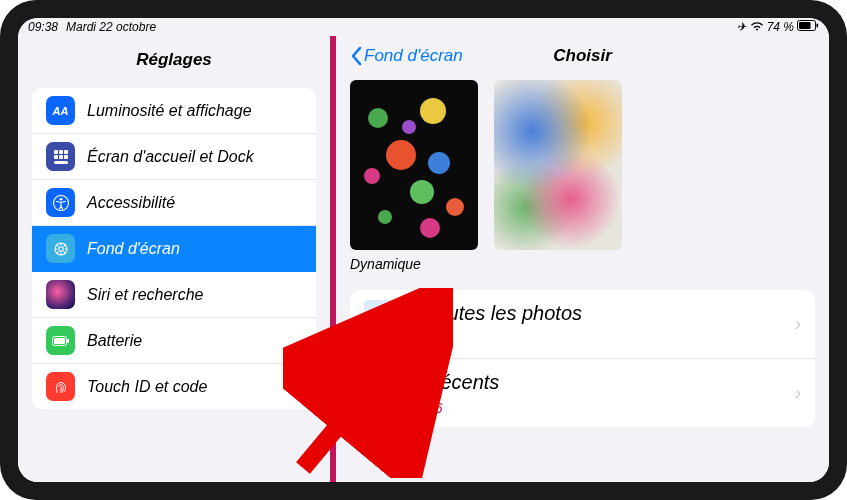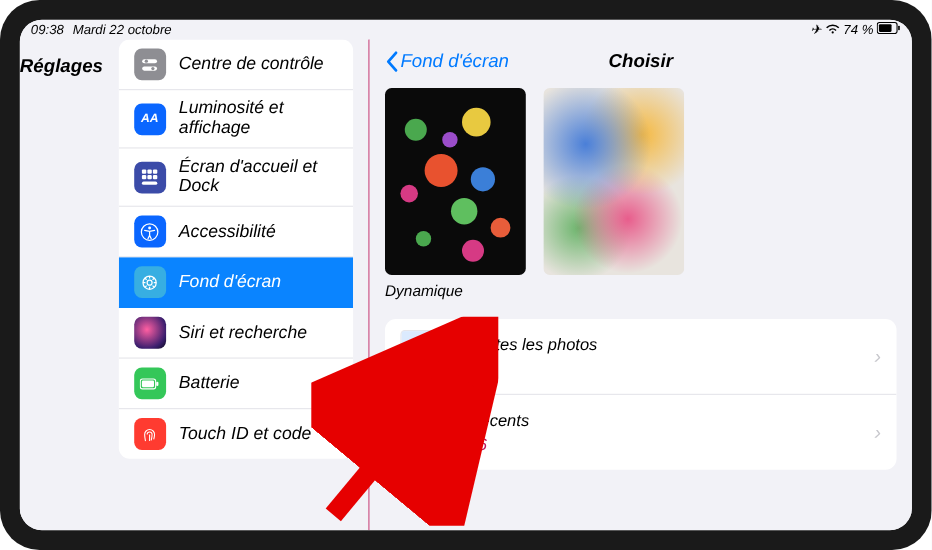--- a/index.html
+++ b/index.html
@@ -30,23 +30,23 @@
 }
 .status-left { display: flex; gap: 8px; font-weight: 500; }
 .status-right { display: flex; align-items: center; gap: 3px; font-size: 12px; }
 .split {
   display: flex;
   height: calc(100% - 18px);
 }
 .left-panel {
   width: 318px;
   background: #f2f2f7;
-  border-right: 1px solid #be185d;
-  display: flex;
-  flex-direction: row;
+  border-right: 6px solid #be185d;
+  display: flex;
+  flex-direction: column;
 }
 .left-title {
   text-align: center;
   font-size: 17px;
   font-weight: 600;
   padding: 14px 0 18px;
 }
 .settings-list {
   flex: 1;
   overflow: hidden;
@@ -142,21 +142,21 @@
   cursor: pointer;
 }
 .album-row:last-child { border-bottom: none; }
 .album-thumb {
   width: 48px; height: 48px;
   border-radius: 4px;
   background: linear-gradient(135deg,#dbeafe 50%,#fde68a 50%);
   border: 0.5px solid #e5e5ea;
 }
 .album-text { flex: 1; }
-.album-title { font-size: 15px; }
+.album-title { font-size: 20px; }
 .album-count { font-size: 15px; color: #be185d; margin-top: 5px; }
 .chevron { color: #c7c7cc; font-size: 18px; }
 
 .arrow-overlay {
   position: absolute;
   left: 265px;
   top: 270px;
   pointer-events: none;
 }
 
@@ -213,31 +213,20 @@
       </div>
     </div>
 
     <div class="split">
       <div class="left-panel">
         <div class="left-title">Réglages</div>
         <div class="settings-list">
           <div class="settings-group">
 
 
-            <div class="settings-row">
-              <div class="icon-box" style="background:#8e8e93">
-                <svg width="18" height="18" viewBox="0 0 24 24" fill="#fff">
-                    <rect x="3" y="5" width="18" height="5" rx="2.5"></rect>
-                    <rect x="3" y="14" width="18" height="5" rx="2.5"></rect>
-                    <circle cx="8" cy="7.5" r="2" fill="#8e8e93"></circle>
-                    <circle cx="16" cy="16.5" r="2" fill="#8e8e93"></circle>
-                  </svg>
-              </div>
-              <span class="row-label">Centre de contrôle</span>
-            </div>
 
             <div class="settings-row">
               <div class="icon-box" style="background:#0a66ff">
                   <span style="font-size:11px;font-weight:600">AA</span>
                 </div>
               <span class="row-label">Luminosité et affichage</span>
             </div>
 
             <div class="settings-row">
               <div class="icon-box" style="background:#3b4ba8">

